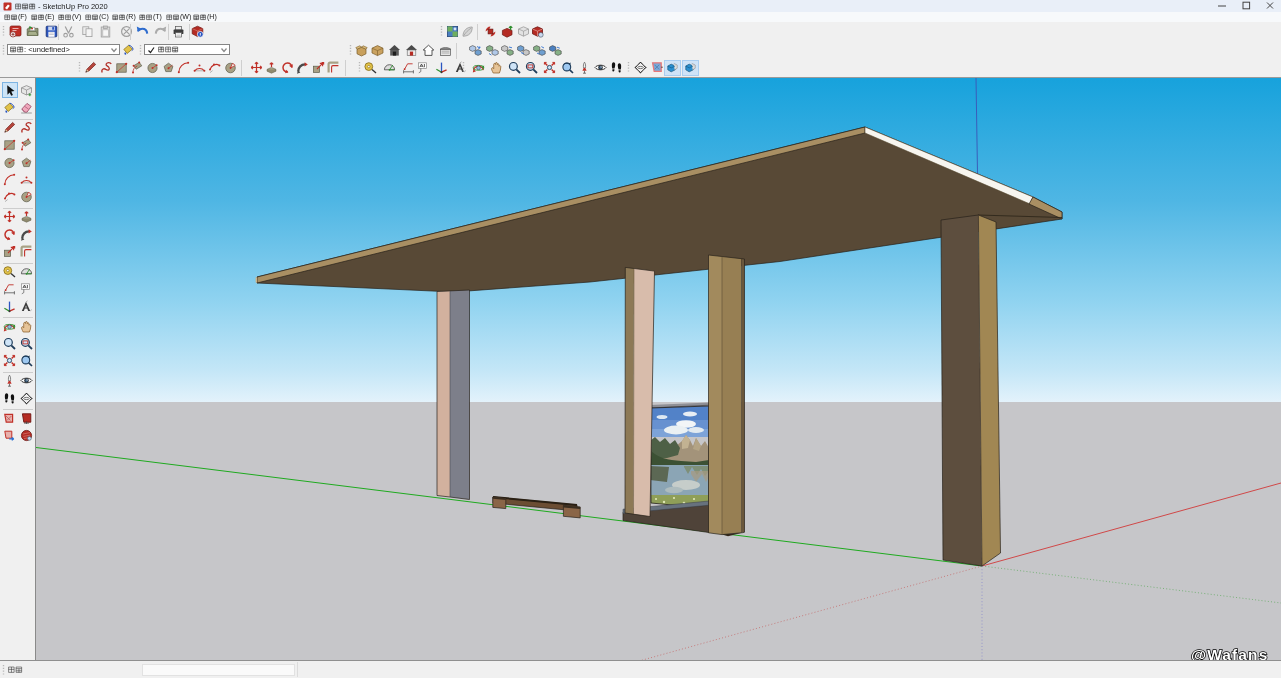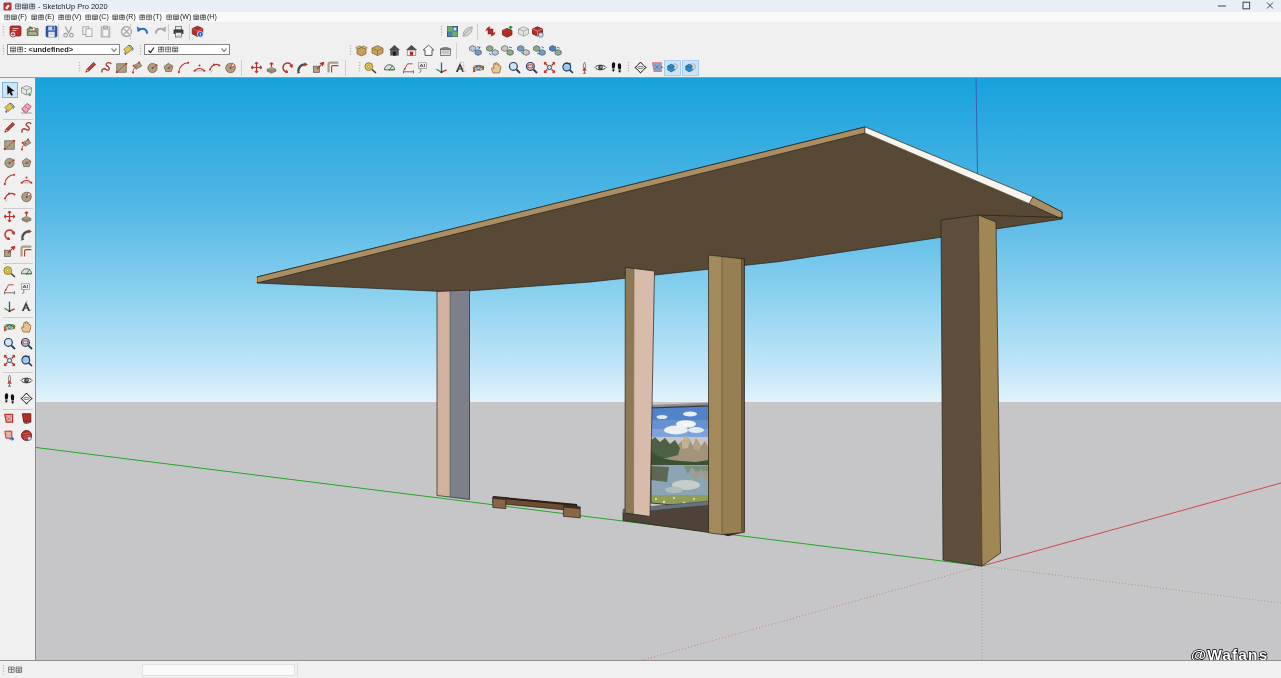--- a/index.html
+++ b/index.html
@@ -156,21 +156,21 @@
     <circle cx="9.8" cy="9.8" r="2.4" fill="#c8d8ee" stroke="#456" stroke-width="0.6"></circle>
   </svg>
 <svg style="position:absolute;left:2px;top:44px" width="3" height="13" viewBox="0 0 3 13">
     <path d="M1.5 1v11" stroke="#b8b8b8" stroke-width="1.4" stroke-dasharray="1.2 1.6"></path>
   </svg>
 <div class="abs" style="left:7px;top:43.5px;width:113px;height:11.8px;background:#fff;border:1px solid #848484"></div>
 <svg style="position:absolute;left:10px;top:46px" width="15" height="7.5" viewBox="0 0 15.2 7.5">
     <path d="M0.6 1.0h5.1M0.6 5.9h5.1M0.6 1.0v4.9M5.7 1.0v4.9M0.6 2.47h5.1M0.6 4.42h5.1M3.25 2.47v3.575" stroke="#1a1a1a" stroke-width="0.55" fill="none"></path>
     <path d="M7.699999999999999 1.0h5.1M7.699999999999999 5.9h5.1M7.699999999999999 1.0v4.9M12.799999999999999 1.0v4.9M10.35 1.0v4.9M7.699999999999999 3.575h5.1M8.92 1.95h3.25" stroke="#1a1a1a" stroke-width="0.55" fill="none"></path>
   </svg>
-<div class="abs" style="left:24px;top:45px;font-size:7.5px;font-weight:bold;color:#222">: &lt;undefined&gt;</div>
+<div class="abs" style="left:24px;top:45px;font-size:7.5px;font-weight:normal;color:#222">: &lt;undefined&gt;</div>
 <svg style="position:absolute;left:110px;top:46.5px" width="8" height="6" viewBox="0 0 8 6">
     <path d="M1.5 1.5L4 4.5 6.5 1.5" fill="none" stroke="#888" stroke-width="1.2"></path>
   </svg>
 <svg style="position:absolute;left:122px;top:42.5px" width="13" height="13" viewBox="0 0 13 13">
     <path d="M1.8 6.4l5-4.2 3.4 4-5 4.2z" fill="#e2c248" stroke="#836a16" stroke-width="0.7"></path>
     <path d="M6.8 2.2c2.2.4 3.8 2 4.4 4.2l-1.4 1.2" fill="none" stroke="#2a55c0" stroke-width="1"></path>
     <path d="M2.6 9.6c-.6 1.4.2 2.8 1.3 2 .8-.6.3-1.6-.3-2.2z" fill="#2a55c0"></path>
   </svg>
 <svg style="position:absolute;left:139px;top:44px" width="3" height="13" viewBox="0 0 3 13">
     <path d="M1.5 1v11" stroke="#b8b8b8" stroke-width="1.4" stroke-dasharray="1.2 1.6"></path>

